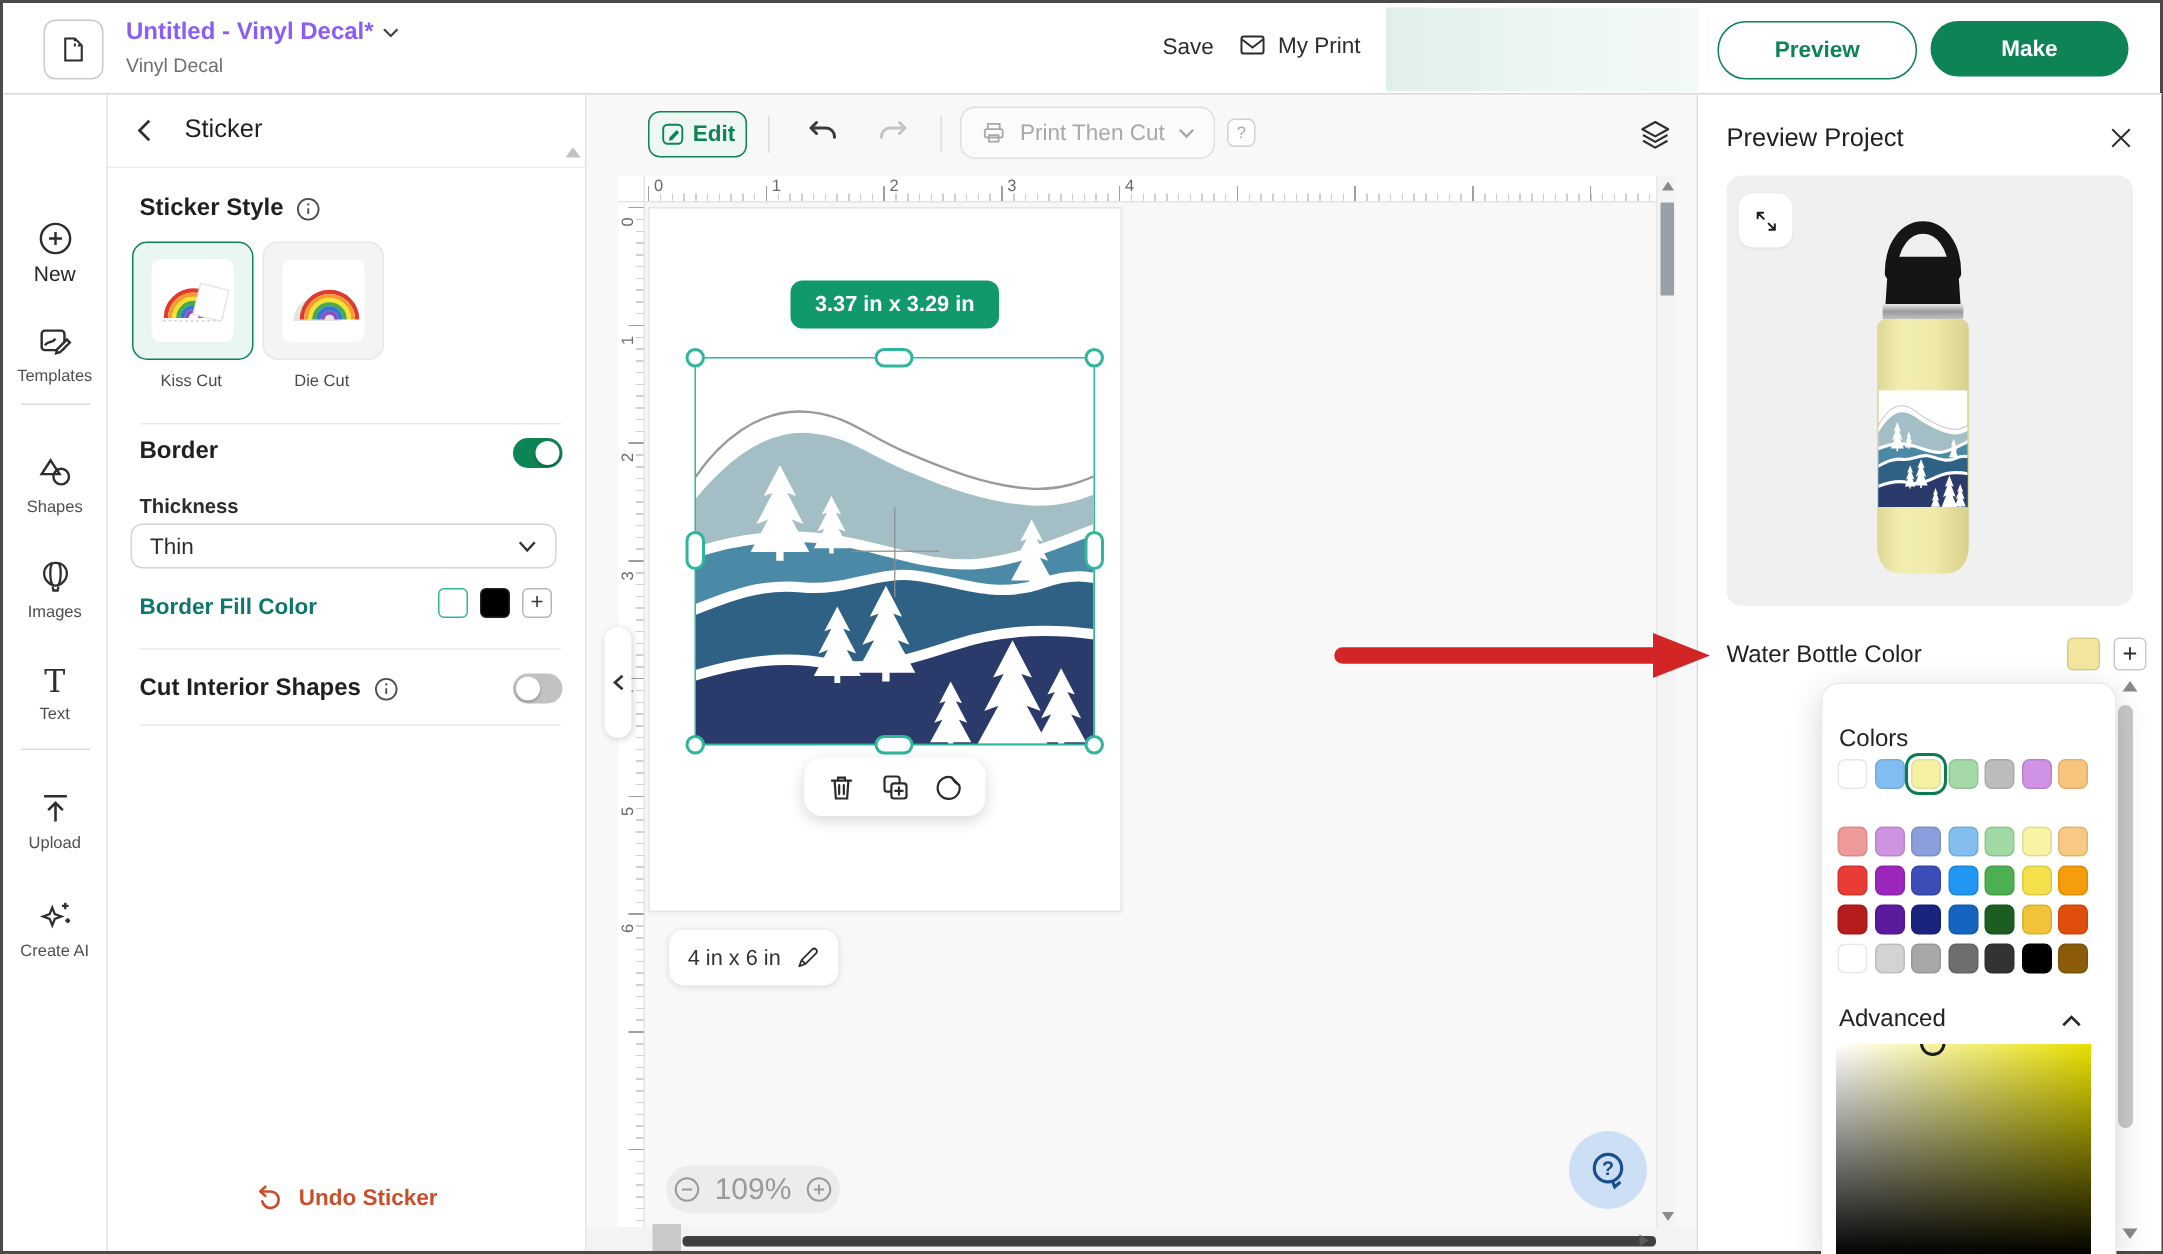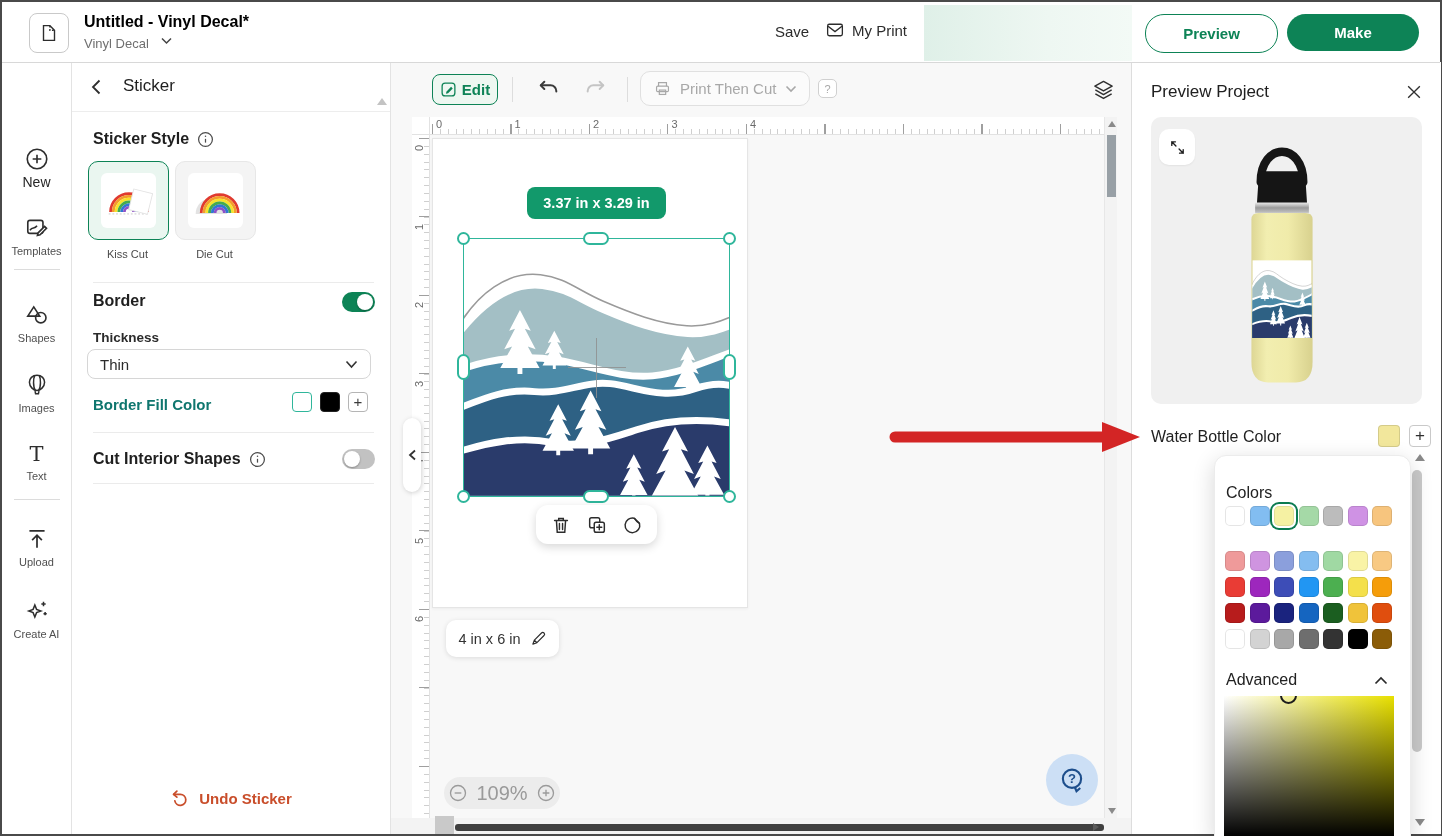--- a/index.html
+++ b/index.html
@@ -6,21 +6,21 @@
   .window{position:relative;width:1442px;height:836px;overflow:hidden;background:#fff;
     box-shadow:inset 0 0 0 2px #4a4a4a;}
   svg{display:block;}
   :root{
     --accent:#0d8356; --teal-sel:#2fb69b; --undo:#c94e2b; --red:#d32525; --bottle:#f2e79c;
   }
 
   
   .topbar{position:absolute;left:2px;right:2px;top:2px;height:60px;background:#fff;border-bottom:1px solid #d8d8d8;z-index:20;}
   .doc-btn{position:absolute;left:27px;top:11px;width:38px;height:38px;border:1px solid #c9c9c9;border-radius:8px;display:flex;align-items:center;justify-content:center;color:#2d2d2d;background:#fff;}
-  .doc-title{position:absolute;left:82px;top:11px;font-size:16px;font-weight:700;color:#000000;display:flex;align-items:center;gap:6px;flex-direction:column;}
+  .doc-title{position:absolute;left:82px;top:11px;font-size:16px;font-weight:700;color:#8b5cf6;display:flex;align-items:center;gap:6px;}
   .doc-sub{position:absolute;left:82px;top:34px;font-size:13px;color:#6f6f6f;}
   .save-label{position:absolute;left:773px;top:21px;font-size:15px;color:#2c2c2c;cursor:pointer;}
   .mystuff{position:absolute;left:823px;top:19px;display:flex;align-items:center;gap:7px;font-size:15px;color:#2c2c2c;cursor:pointer;}
   .promo-banner{position:absolute;left:922px;top:3px;width:208px;height:56px;background:linear-gradient(90deg,#dff0e8,#eef7f2 60%,#f3faf6);}
   .preview-btn{position:absolute;left:1143px;top:12px;width:131px;height:37px;border:1.5px solid var(--accent);border-radius:19px;background:#fff;color:var(--accent);font-size:15px;font-weight:700;display:flex;align-items:center;justify-content:center;cursor:pointer;}
   .make-btn{position:absolute;left:1285px;top:12px;width:132px;height:37px;border:none;border-radius:19px;background:var(--accent);color:#fff;font-size:15px;font-weight:700;display:flex;align-items:center;justify-content:center;cursor:pointer;}
 
   
   .rail{position:absolute;left:2px;top:62px;width:69px;bottom:2px;background:#fff;border-right:1px solid #e3e3e3;z-index:15;}
   .rail-item{position:absolute;left:0;width:69px;text-align:center;color:#3c3c3c;cursor:pointer;}

